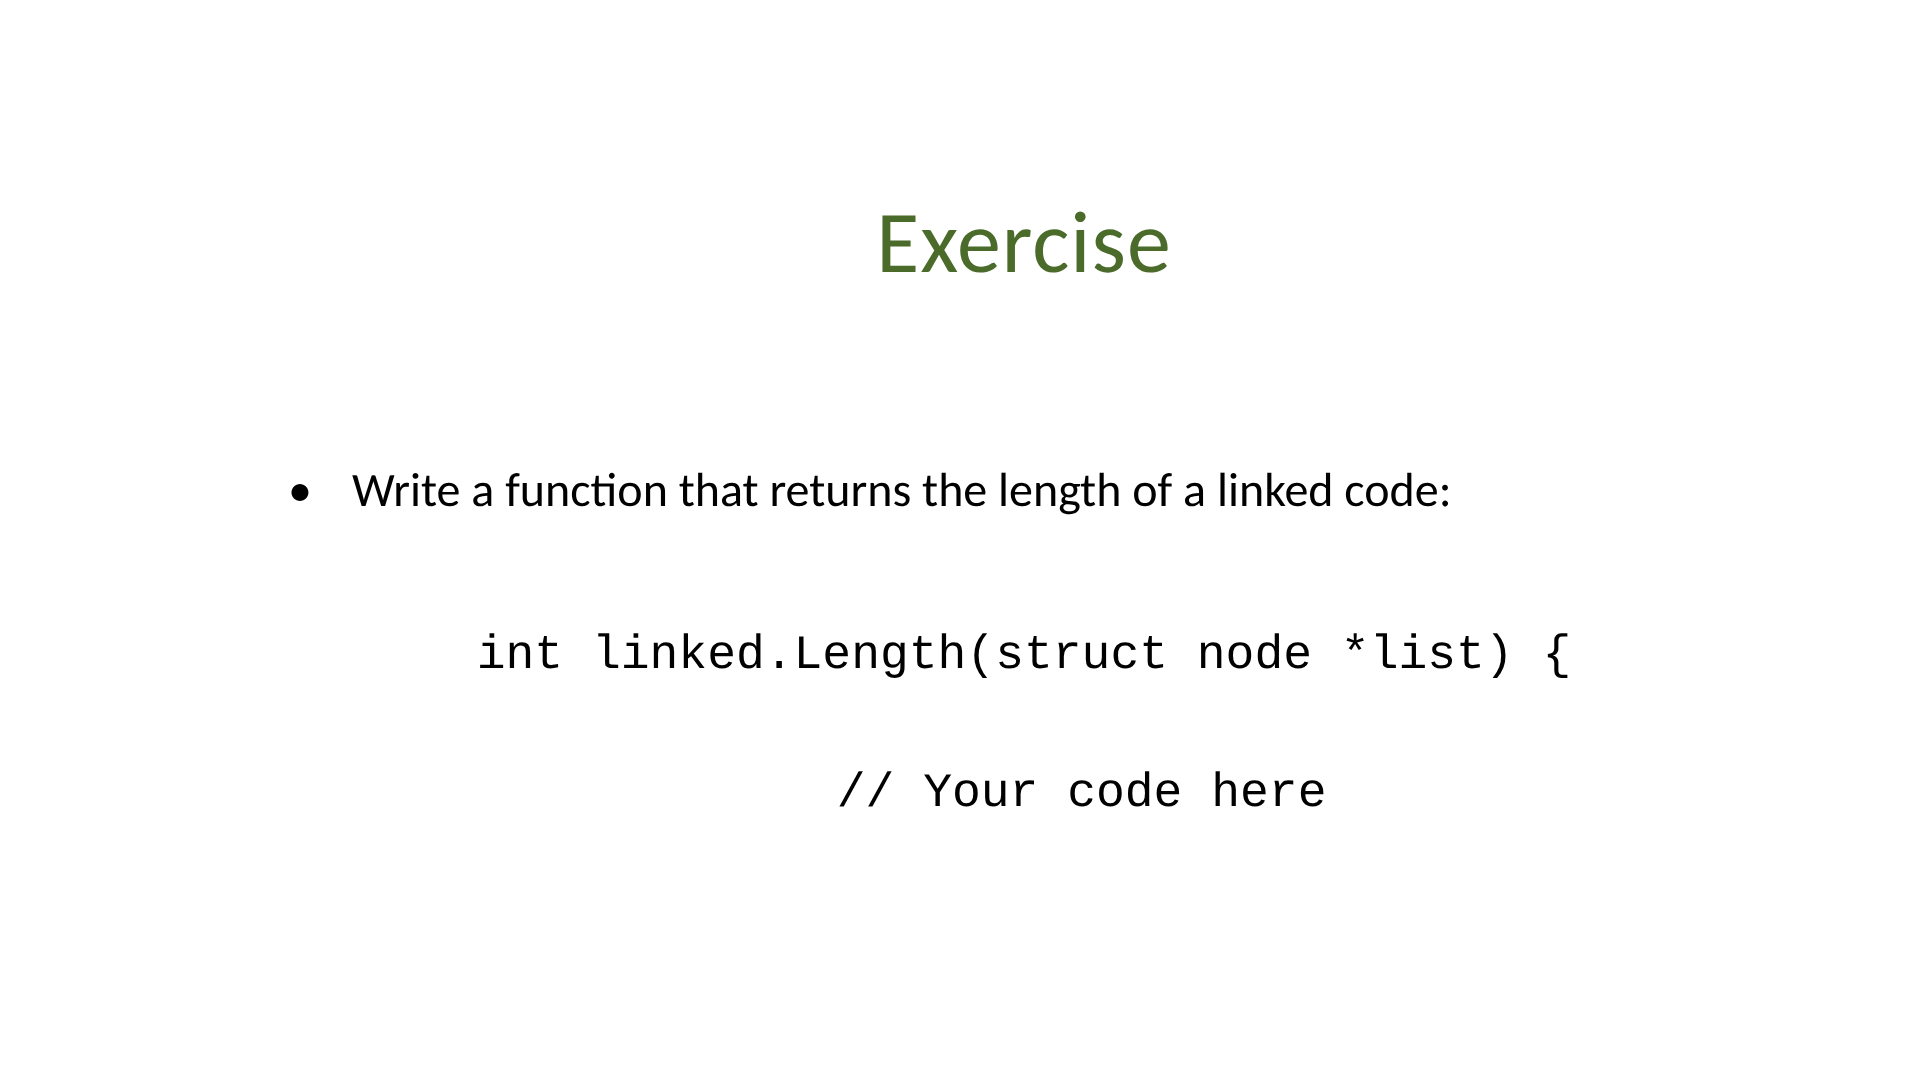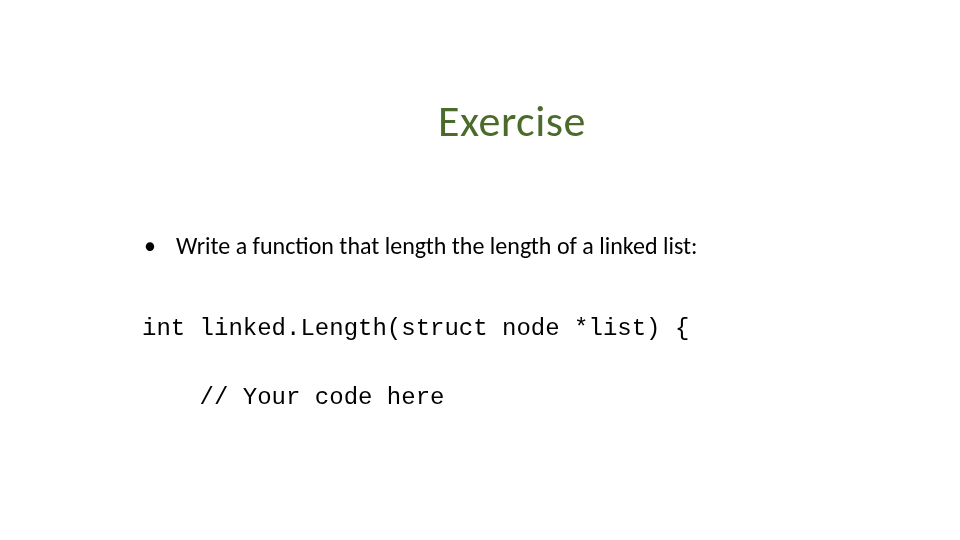--- a/index.html
+++ b/index.html
@@ -35,34 +35,35 @@
     text-align: left;
     padding-left: 2px;
   }
   .bullet-text { flex: 1; }
   .code-block {
     font-family: "Courier New", Courier, monospace;
     font-size: 24px;
     line-height: 1.35;
     color: #000;
     white-space: pre;
+    text-align: center;
   }
   .code-line1 { margin-top: 4px; }
   .code-line2 { margin-top: 4px; }
   .code-line3 { margin-top: 96px; }
 </style>
 </head>
 <body>
 <div class="slide">
 
   <div class="title">Exercise</div>
 
   <div class="body">
     <div class="bullet-line">
       <span class="bullet-dot">•</span>
-      <span class="bullet-text">Write a function that length the length of a linked list:</span>
+      <span class="bullet-text">Write a function that returns the length of a linked code:</span>
     </div>
     <div class="code-block code-line1">int linked.Length(struct node *list) {</div>
     <div class="code-block code-line2">    // Your code here</div>
     <div class="code-block code-line3">}</div>
   </div>
 
 </div>
 
 </body></html>

